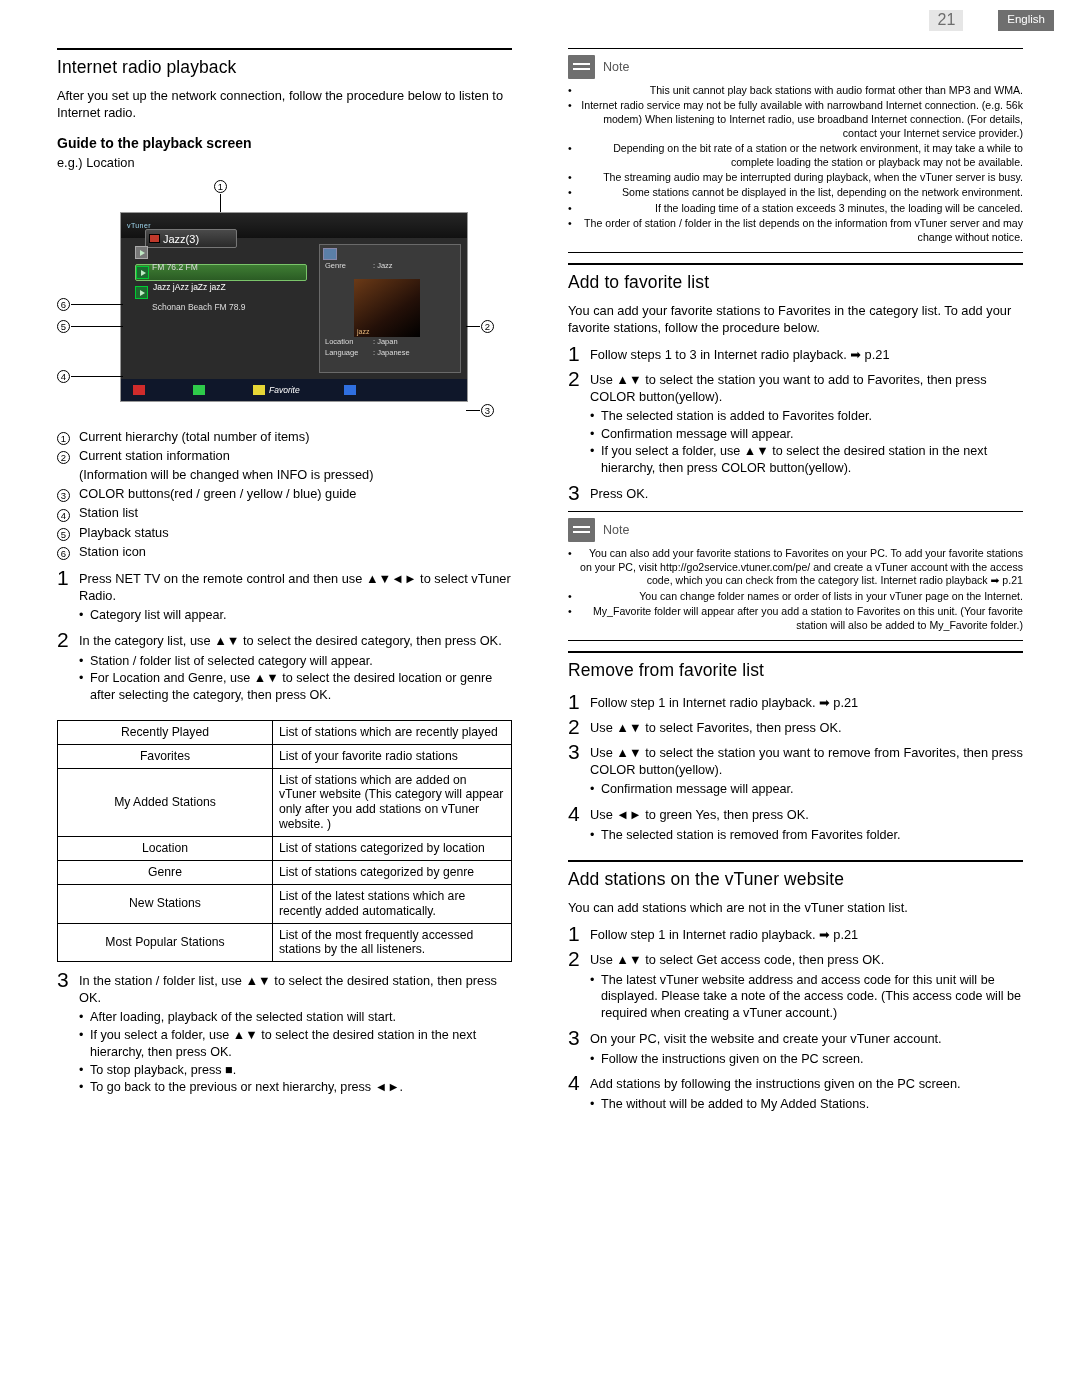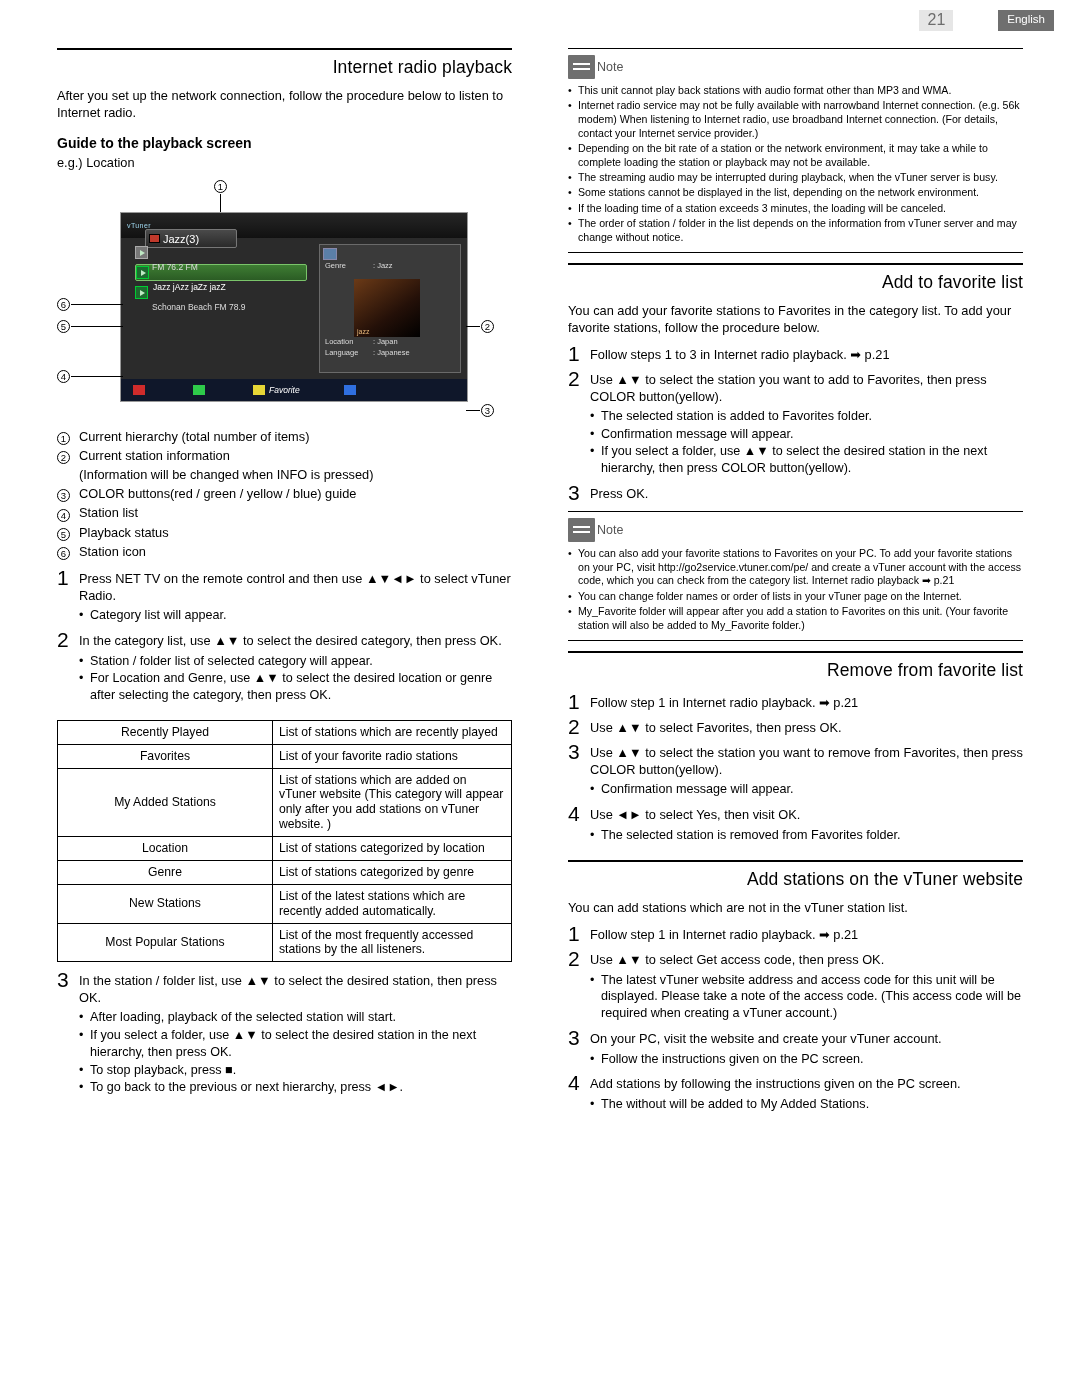--- a/index.html
+++ b/index.html
@@ -8,31 +8,31 @@
     width:1080px; height:1397px;
     background:#ffffff;
     font-family:"Liberation Sans", sans-serif;
     color:#000;
     position:relative;
     font-size:12.5px;
   }
   .page { position:relative; width:1080px; height:1397px; padding:0; }
 
   
-  .pagehead { position:absolute; top:10px; right:26px; display:flex; align-items:center; gap:21px; }
+  .pagehead { position:absolute; top:10px; right:26px; display:flex; align-items:center; gap:11px; }
   .pagenum { font-size:16px; color:#6d6d6d; background:#e6e6e6; padding:2px 8px 3px 8px; line-height:1; }
   .langbox { font-size:11.5px; color:#ffffff; background:#6f6f6f; padding:4px 9px 5px 9px; line-height:1;margin-left:24px; }
 
   
   .col-left { position:absolute; left:57px; top:48px; width:455px; }
   .col-right { position:absolute; left:568px; top:48px; width:455px; }
 
   h2.sect {
     font-size:17.5px; font-weight:normal; margin:0 0 9px 0; padding-top:7px;
-    border-top:2.5px solid #000; letter-spacing:0.1px;text-align:right;
+    border-top:2.5px solid #000; letter-spacing:0.1px;
   }
   h3.sub { font-size:14px; font-weight:bold; margin:14px 0 3px 0; }
   p.body { margin:0 0 2px 0; font-size:12.8px; line-height:1.33; }
   .eg { font-size:12.8px; margin:4px 0 6px 0; }
 
   
   .steps { margin:6px 0 0 0; }
   .step { display:flex; margin-bottom:3px; }
   .step .n { font-size:21px; line-height:1; width:22px; flex:0 0 22px; text-align:left; padding-top:1px;}
   .step .t { font-size:12.8px; line-height:1.33; flex:1; padding-top:4px;}
@@ -102,29 +102,29 @@
   .coline { position:absolute; background:#000; }
 
   
   table.cat { border-collapse:collapse; width:455px; margin:16px 0 6px 0; }
   table.cat td { border:1px solid #000; font-size:12.2px; padding:4px 6px; vertical-align:middle; line-height:1.22;}
   table.cat td.c1 { width:205px; text-align:center; }
   table.cat td.c2 { width:228px; }
 
   
   .note { border-top:1.5px solid #000; border-bottom:1.5px solid #000; margin:0 0 10px 0; padding:0 0 6px 0; }
-  .note-head { display:flex; align-items:center; gap:2px; padding:6px 0 5px 0; }
+  .note-head { display:flex; align-items:center; gap:8px; padding:6px 0 5px 0; }
   .note-ic { width:27px; height:24px; background:#6f6f6f; position:relative; border-radius:1px;}
   .note-ic:before{content:""; position:absolute; left:5px; top:8px; width:17px; height:1.6px; background:#fff;}
   .note-ic:after{content:""; position:absolute; left:5px; top:13px; width:17px; height:1.6px; background:#fff;}
   .note-t { font-size:12.5px; color:#555; }
   .note ul { margin:0; padding:0; list-style:none; }
   .note li { display:flex; font-size:10.6px; line-height:1.3; margin-bottom:1.5px; }
   .note li .d { width:10px; flex:0 0 10px; }
-  .note li .x { flex:1; }
+  .note li .x { flex:1;text-align:right; }
 </style>
 </head>
 <body>
 
 <div class="page">
 
   <div class="pagehead">
     <span class="pagenum">21</span>
     <span class="langbox">English</span>
   </div>
@@ -438,21 +438,21 @@
         <span class="t">Use ▲▼ to select the station you want to remove from Favorites, then press COLOR button(yellow).</span>
       </div>
       <div class="bullets">
         <div class="bul">
             <span class="d">•</span>
             <span class="x">Confirmation message will appear.</span>
           </div>
       </div>
       <div class="step">
         <span class="n">4</span>
-        <span class="t">Use ◄► to select Yes, then visit OK.</span>
+        <span class="t">Use ◄► to green Yes, then press OK.</span>
       </div>
       <div class="bullets">
         <div class="bul">
             <span class="d">•</span>
             <span class="x">The selected station is removed from Favorites folder.</span>
           </div>
       </div>
     </div>
 
     <h2 class="sect" style="margin-top:16px;">Add stations on the vTuner website</h2>

